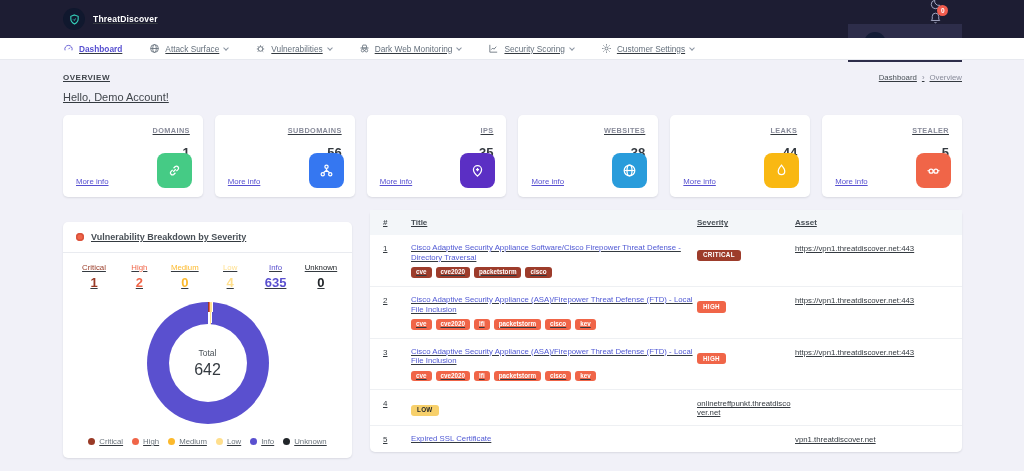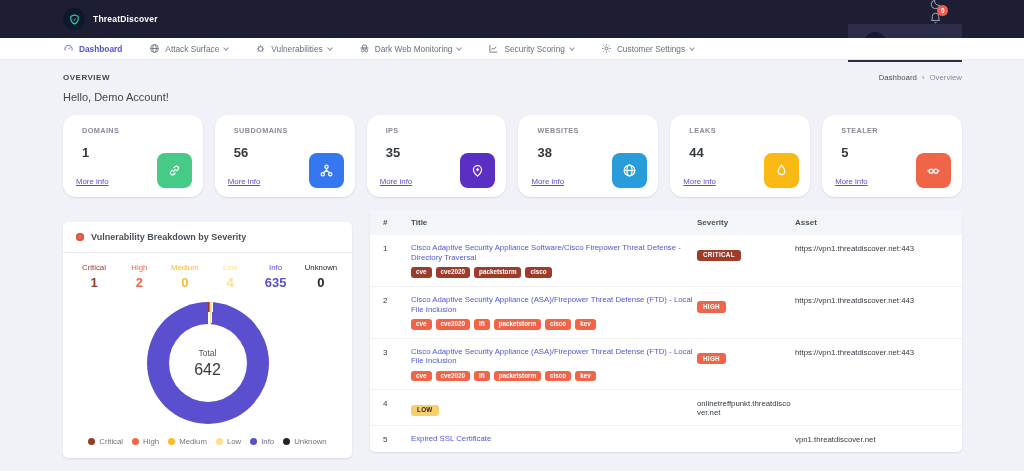--- a/index.html
+++ b/index.html
@@ -1,18 +1,18 @@
 <!DOCTYPE html>
 <html><head>
 <meta charset="utf-8">
 <style>
   * { margin:0; padding:0; box-sizing:border-box; }
   html,body { width:1024px; height:471px; overflow:hidden; }
   body { font-family:"Liberation Sans","DejaVu Sans",sans-serif; background:#f1f1f8; color:#343a40; }
-  .app { width:1024px; height:332px; display:flex; flex-direction:column; }
+  .app { width:1024px; height:332px; display:flex; flex-direction:column;text-decoration:underline; }
 
   
   .topbar { height:38px; background:#1d1d33; display:flex; align-items:center; padding-left:63px; flex:0 0 38px; }
   .brand { display:flex; align-items:center; gap:8px; }
   .logo-circle { width:22px; height:22px; border-radius:50%; background:#10182e; display:flex; align-items:center; justify-content:center; }
   .brand-name { color:#ffffff; font-size:8.5px; font-weight:700; letter-spacing:.2px; }
   .topbar-right { margin-left:auto; display:flex; align-items:center;flex-direction:column; }
   .company-select { display:flex; align-items:center; gap:14px; color:#d4d6e4; font-size:7.5px; font-weight:600; letter-spacing:.6px; cursor:pointer; }
   .caret { color:#9b9fba; font-size:8px; }
   .top-icon { color:#a3a7c2; display:flex; align-items:center; justify-content:center; margin-left:20px; cursor:pointer; }
@@ -32,21 +32,21 @@
   
   .main { flex:1; padding:13px 62px 0 63px; }
   .page-head { display:flex; justify-content:space-between; align-items:center; }
   .page-title { font-size:8px; font-weight:700; color:#41464c; letter-spacing:.5px; }
   .breadcrumb { font-size:7.8px; color:#878a99; display:flex; gap:5px; align-items:center; }
   .breadcrumb .bc-parent { color:#495057; cursor:pointer; }
   .greeting { margin-top:9px; font-size:11px; color:#41464c; }
 
   
   .cards { margin-top:12px; display:grid; grid-template-columns:repeat(6,1fr); gap:12px; }
-  .card { position:relative; height:82px; background:#ffffff; border-radius:13px; box-shadow:0 1px 2px rgba(56,65,74,.13); padding:11px 19px; }
+  .card { position:relative; height:82px; background:#ffffff; border-radius:5px; box-shadow:0 1px 2px rgba(56,65,74,.13); padding:11px 13px;text-align:right; }
   .card-label { font-size:7.3px; font-weight:600; color:#878a99; letter-spacing:.4px; text-transform:uppercase; }
   .card-value { margin-top:10px; font-size:13px; font-weight:700; color:#343a40; }
   .more-info { position:absolute; left:13px; bottom:11px; font-size:7.8px; color:#564fd0; text-decoration:underline; cursor:pointer; }
   .icon-btn { position:absolute; right:11px; bottom:9px; width:35px; height:35px; border-radius:8px; display:flex; align-items:center; justify-content:center; color:#fff; cursor:pointer; }
 
   
   .panels { display:flex; gap:18px; margin-top:13px; align-items:flex-start; }
   .panel { background:#ffffff; border-radius:5px; box-shadow:0 1px 2px rgba(56,65,74,.13); }
   .panel-left { width:289px; flex:0 0 289px;margin-top:12px; }
   .panel-right { flex:1; }

